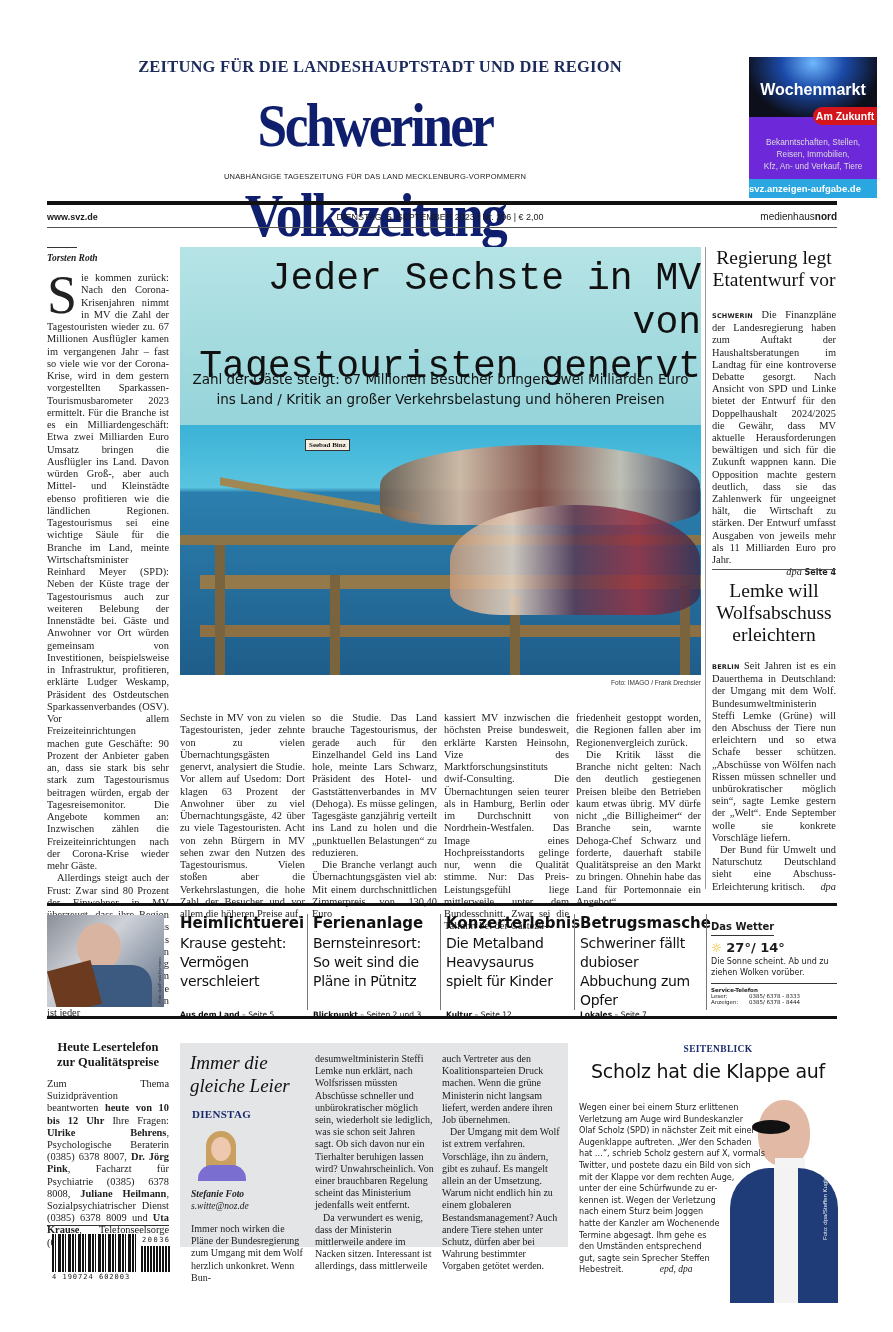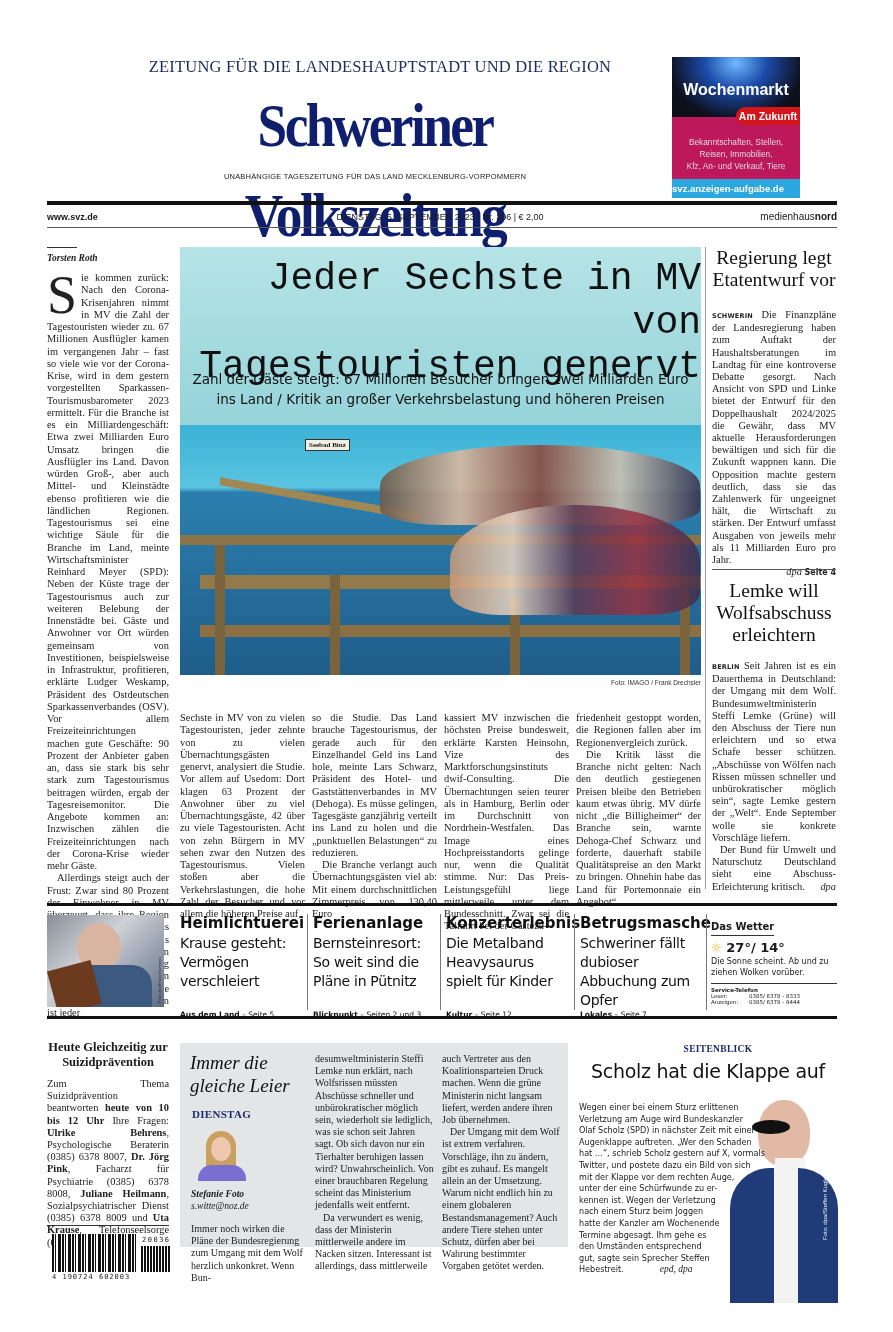--- a/index.html
+++ b/index.html
@@ -3,26 +3,26 @@
 <meta charset="utf-8">
 <style>
   * { box-sizing: border-box; margin: 0; padding: 0; }
   html, body { width: 893px; height: 1332px; background: #fff; overflow: hidden; }
   body { position: relative; font-family: "DejaVu Serif", serif; color: #1a1a1a; }
   .abs { position: absolute; }
   .serif { font-family: "Liberation Serif", "DejaVu Serif", serif; }
   .sans { font-family: "DejaVu Sans", "Liberation Sans", sans-serif; }
 
   
-  .tagline-top { left: 120px; top: 57px; width: 520px; text-align: center; font-family: "Liberation Serif", serif; font-weight: normal; font-size: 16.5px; color: #1c2b5a; letter-spacing: 0.2px; }
+  .tagline-top { left: 120px; top: 57px; width: 520px; text-align: center; font-family: "Liberation Serif", serif; font-weight: bold; font-size: 16.5px; color: #1c2b5a; letter-spacing: 0.2px; }
   .logo { left: 95px; top: 80px; width: 560px; text-align: center; font-family: "Liberation Serif", serif; font-weight: bold; font-size: 62px; color: #0f1f6e; letter-spacing: -3px; transform: scaleX(0.86); transform-origin: center; line-height: 90px; }
   .subtag { left: 150px; top: 172px; width: 450px; text-align: center; font-family: "Liberation Sans", sans-serif; font-size: 7.5px; color: #222; letter-spacing: 0.2px; }
 
   
-  .ad { left: 672px; top: 57px; width: 128px; height: 141px; background: #be185d; overflow: hidden; }
+  .ad { left: 749px; top: 57px; width: 128px; height: 141px; background: #6d28d9; overflow: hidden; }
   .ad-lights { position:absolute; left:0; top:0; width:128px; height:60px; background: radial-gradient(ellipse at 50% 10%, #6fb8ff 0%, #1b4aa8 35%, #0d0f1a 75%); }
   .ad-title { position:absolute; left:0; top:24px; width:128px; text-align:center; color:#fff; font-family:"Liberation Sans", sans-serif; font-weight:bold; font-size:16px; }
   .ad-pill { position:absolute; right:0; top:50px; width:64px; height:18px; background:#d4161c; border-radius:9px 0 0 9px; color:#fff; font-family:"Liberation Sans", sans-serif; font-weight:bold; font-size:10.5px; line-height:18px; text-align:center; }
   .ad-text { position:absolute; left:0; top:79px; width:128px; text-align:center; color:#ddd; font-family:"Liberation Sans", sans-serif; font-size:8.3px; line-height:12px; }
   .ad-url { position:absolute; left:0; bottom:0; width:139px; height:19px; background:#2aa7e0; color:#fff; font-family:"Liberation Sans", sans-serif; font-weight:bold; font-size:9.5px; line-height:19px; text-align:left; }
 
   
   .rule-thick { left: 47px; top: 201px; width: 790px; height: 4px; background: #111; }
   .rule-thin { left: 47px; top: 227px; width: 790px; height: 1px; background: #555; }
   .hdr-url { left: 47px; top: 212px; font-family:"Liberation Sans", sans-serif; font-weight:bold; font-size:9px; }
@@ -233,21 +233,21 @@
       <span>Leser:</span>
       <span>0385/ 6378 - 8333</span>
     </div>
   <div class="svc-row">
       <span>Anzeigen:</span>
       <span>0385/ 6378 - 8444</span>
     </div>
 </div>
 <div class="abs teaser-bot"></div>
 
-<div class="abs lt-title">Heute Gleichzeitig zur Suizidprävention</div>
+<div class="abs lt-title">Heute Lesertelefon zur Qualitätspreise</div>
 <div class="abs lt-text"><span>Zum Thema Suizidprävention beantworten </span><b>heute von 10 bis 12 Uhr</b><span> Ihre Fragen: </span><b>Ulrike Behrens</b><span>, Psychologische Beraterin (0385) 6378 8007, </span><b>Dr. Jörg Pink</b><span>, Facharzt für Psychiatrie (0385) 6378 8008, </span><b>Juliane Heilmann</b><span>, Sozialpsychiatrischer Dienst (0385) 6378 8009 und </span><b>Uta Krause</b><span>, Telefonseelsorge (0385) 6378 8010.</span></div>
 <div class="abs lt-rule"></div>
 <div class="abs barcode"></div>
 <div class="abs barcode2"></div>
 <div class="abs bc-num">4 190724 602003</div>
 <div class="abs bc-num2">20036</div>
 
 <div class="abs kommentar">
   <div class="k-title">Immer die gleiche Leier</div>
   <div class="k-label">DIENSTAG</div>

